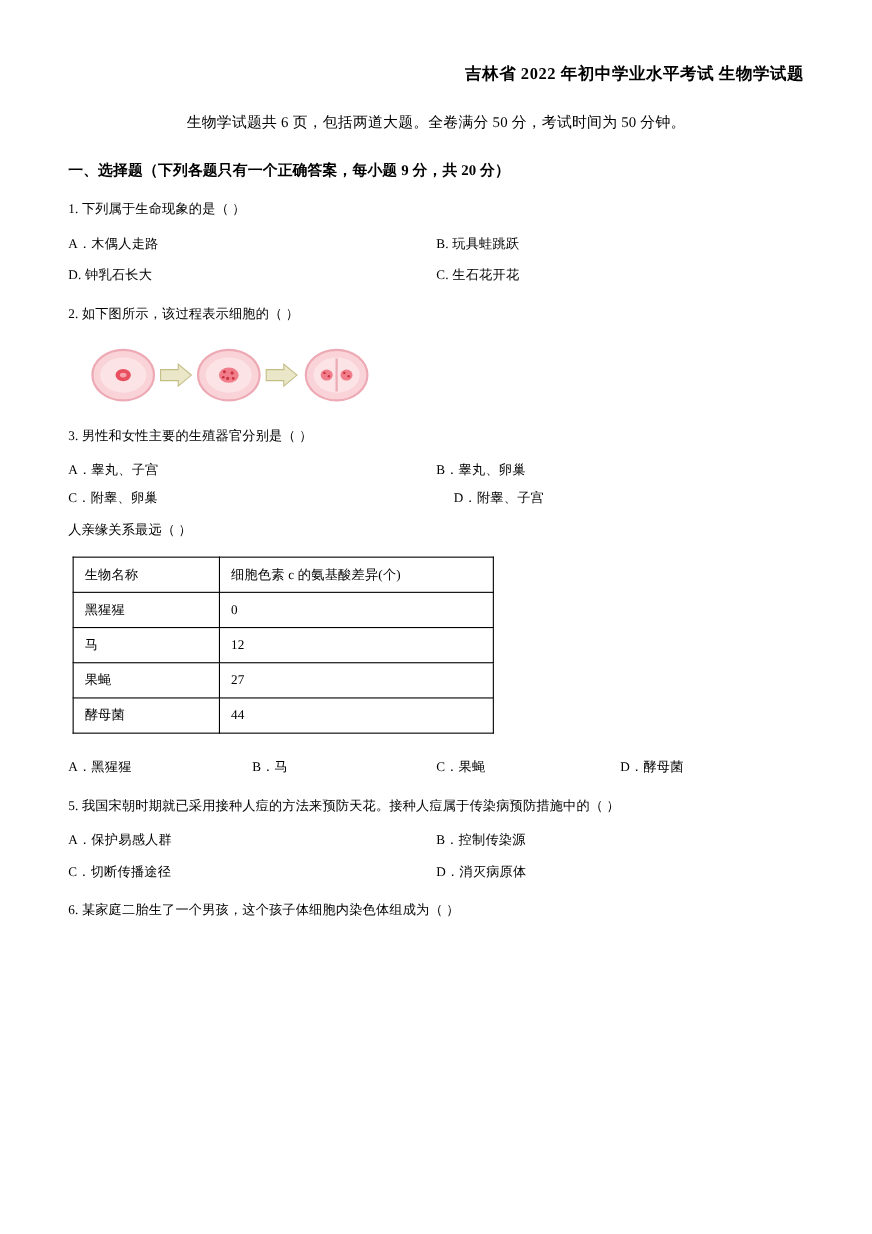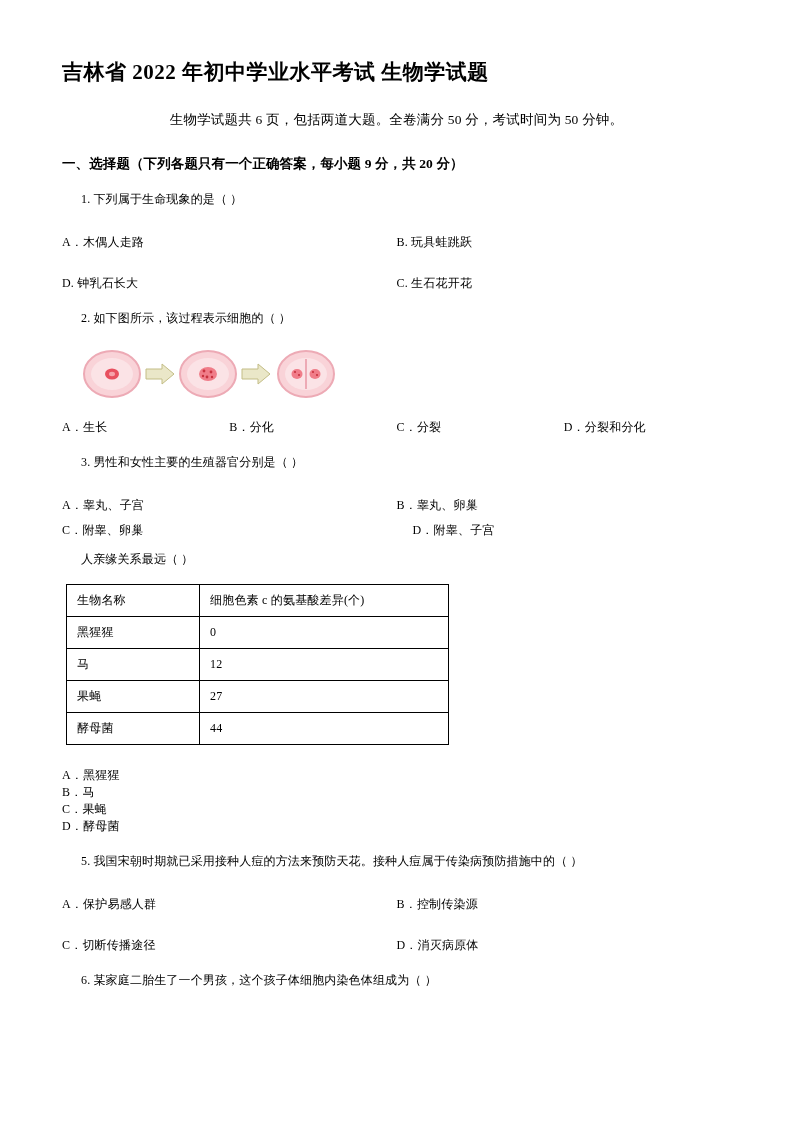--- a/index.html
+++ b/index.html
@@ -16,22 +16,22 @@
     overflow: hidden;
   }
   .page {
     position: relative;
     width: 793px;
     height: 1122px;
     box-sizing: border-box;
     padding: 0 62px;
   }
   .doc-title {
-    text-align: left;
-    font-size: 21px;
+    text-align: right;
+    font-size: 15px;
     font-weight: bold;
     letter-spacing: 0.5px;
     margin-top: 58px;
     font-family: "Liberation Serif", serif;
   }
   .doc-subtitle {
     text-align: center;
     font-size: 13.5px;
     font-weight: normal;
     margin-top: 25px;
@@ -41,28 +41,27 @@
     font-size: 13.5px;
     font-weight: bold;
     margin-top: 26px;
     letter-spacing: 0.1px;
   }
   .q-stem {
     font-size: 12px;
     margin-top: 16px;
     line-height: 1.75;
     letter-spacing: 0.15px;
-    margin-left: 19px;
   }
   .q-stem.wide {
     margin-top: 22px;
   }
   .opts-2col {
     display: flex;
-    margin-top: 24px;
+    margin-top: 12px;
     font-size: 12px;
   }
   .opts-2col > div {
     width: 50%;
   }
   .opts-4col {
     display: flex;
     margin-top: 13px;
     font-size: 12px;
   }
@@ -160,26 +159,20 @@
         <ellipse cx="219" cy="31" rx="5.5" ry="5" fill="#f07d89"></ellipse>
         <ellipse cx="237" cy="31" rx="5.5" ry="5" fill="#f07d89"></ellipse>
         <circle cx="217" cy="29" r="1.1" fill="#c8323f"></circle>
         <circle cx="221" cy="32" r="1.1" fill="#c8323f"></circle>
         <circle cx="235" cy="29" r="1.1" fill="#c8323f"></circle>
         <circle cx="239" cy="32" r="1.1" fill="#c8323f"></circle>
       </g>
     </svg>
   </div>
 
-  <div class="opts-4col" style="margin-top:16px;">
-    <div class="opt">A．生长</div>
-    <div class="opt">B．分化</div>
-    <div class="opt">C．分裂</div>
-    <div class="opt">D．分裂和分化</div>
-  </div>
 
   <div class="q-stem">3. 男性和女性主要的生殖器官分别是（        ）</div>
   <div class="opts-2col">
     <div class="opt">A．睾丸、子宫</div>
     <div class="opt">B．睾丸、卵巢</div>
   </div>
   <div class="opts-2col" style="margin-top:8px;gap:32px;">
     <div class="opt">C．附睾、卵巢</div>
     <div class="opt">D．附睾、子宫</div>
   </div>
@@ -204,21 +197,21 @@
       <td class="c1">果蝇</td>
       <td class="c2">27</td>
     </tr>
     <tr>
       <td class="c1">酵母菌</td>
       <td class="c2">44</td>
     </tr>
   </tbody>
     </table>
 
-  <div class="opts-4col" style="margin-top:22px;flex-direction:column;">
+  <div class="opts-4col" style="margin-top:22px;">
     <div class="opt">A．黑猩猩</div>
     <div class="opt">B．马</div>
     <div class="opt">C．果蝇</div>
     <div class="opt">D．酵母菌</div>
   </div>
 
   <div class="q-stem">5. 我国宋朝时期就已采用接种人痘的方法来预防天花。接种人痘属于传染病预防措施中的（        ）</div>
   <div class="opts-2col">
     <div class="opt">A．保护易感人群</div>
     <div class="opt">B．控制传染源</div>

